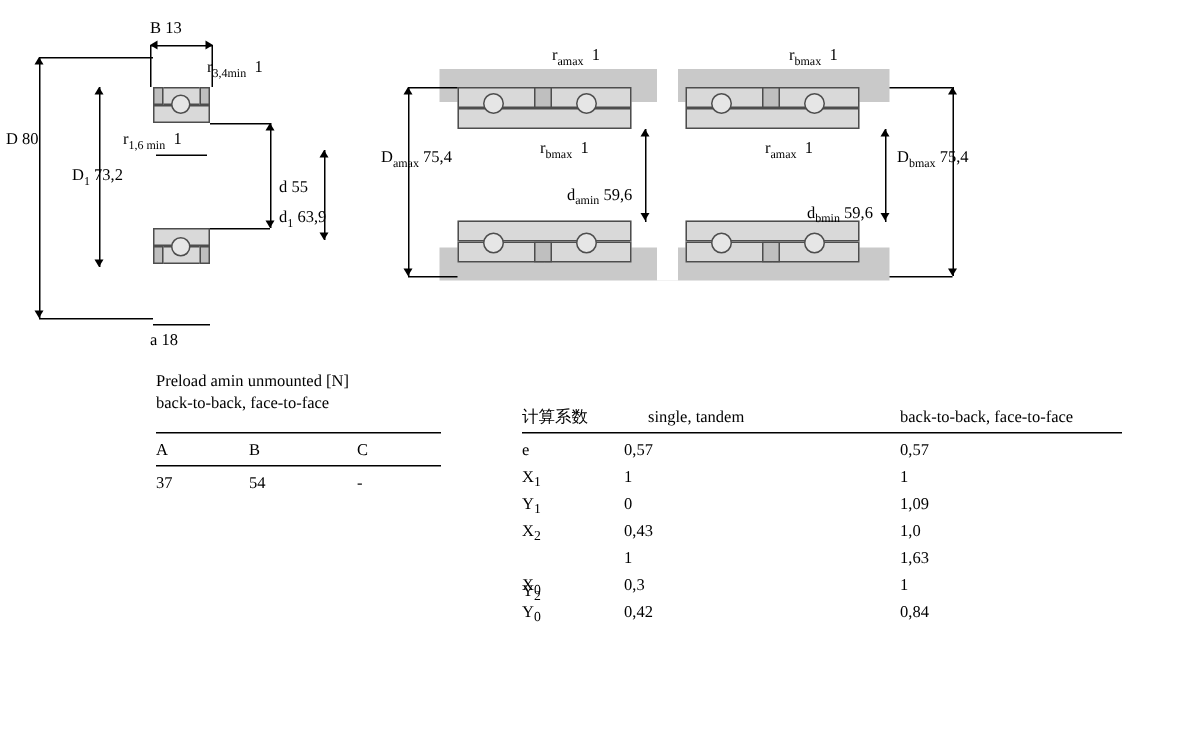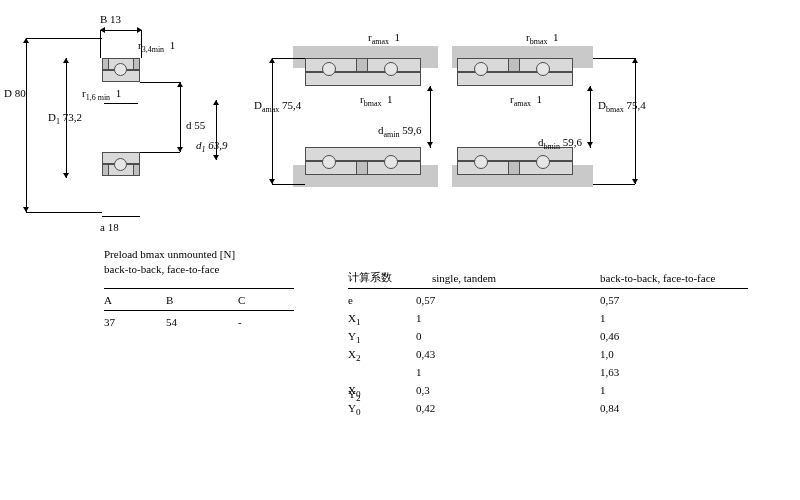--- a/index.html
+++ b/index.html
@@ -114,21 +114,21 @@
     <div class="vline" style="left:180px;top:82px;height:70px;"></div>
     <div class="ar ar-up" style="left:177px;top:82px;"></div>
     <div class="ar ar-down" style="left:177px;top:147px;"></div>
     <div class="hline" style="left:140px;top:82px;width:40px;"></div>
     <div class="hline" style="left:140px;top:152px;width:40px;"></div>
     <div class="abs lbl" style="left:186px;top:120px;">d 55</div>
 
     <div class="vline" style="left:216px;top:100px;height:60px;"></div>
     <div class="ar ar-up" style="left:213px;top:100px;"></div>
     <div class="ar ar-down" style="left:213px;top:155px;"></div>
-    <div class="abs lbl" style="left:196px;top:140px;font-style:italic;">
+    <div class="abs lbl" style="left:186px;top:140px;">
       <span>d</span><sub>1</sub>&nbsp;<span>63,9</span>
     </div>
 
     <div class="hline" style="left:102px;top:216px;width:38px;"></div>
     <div class="abs lbl" style="left:100px;top:222px;">a 18</div>
   </div>
 
   <div class="abs" style="left:260px;top:0;width:420px;height:240px;">
 
     <div class="shaftband" style="left:33px;top:46px;width:300px;height:22px;"></div>
@@ -206,21 +206,21 @@
 
     <div class="vline" style="left:330px;top:86px;height:62px;"></div>
     <div class="ar ar-up" style="left:327px;top:86px;"></div>
     <div class="ar ar-down" style="left:327px;top:142px;"></div>
     <div class="abs lbl" style="left:278px;top:137px;">
       <span>d</span><sub>bmin</sub>&nbsp;<span>59,6</span>
     </div>
   </div>
 
   <div class="tbl" style="left:104px;top:248px;width:190px;">
-    <div style="white-space:nowrap;">Preload bmax unmounted [N]</div>
+    <div style="white-space:nowrap;">Preload amin unmounted [N]</div>
     <div style="margin-top:3px;white-space:nowrap;">back-to-back, face-to-face</div>
   </div>
   <div class="rule" style="left:104px;top:288px;width:190px;"></div>
   <div class="tbl" style="left:104px;top:294px;width:190px;">
     <span class="abs" style="left:0;top:0;">A</span>
     <span class="abs" style="left:62px;top:0;">B</span>
     <span class="abs" style="left:134px;top:0;">C</span>
   </div>
   <div class="rule" style="left:104px;top:310px;width:190px;"></div>
   <div class="tbl" style="left:104px;top:316px;width:190px;">
@@ -245,21 +245,21 @@
 
   <div class="tbl" style="left:348px;top:312px;width:400px;">
     <span class="abs" style="left:0;top:0;"><span>X</span><sub>1</sub></span>
     <span class="abs" style="left:68px;top:0;">1</span>
     <span class="abs" style="left:252px;top:0;">1</span>
   </div>
 
   <div class="tbl" style="left:348px;top:330px;width:400px;">
     <span class="abs" style="left:0;top:0;"><span>Y</span><sub>1</sub></span>
     <span class="abs" style="left:68px;top:0;">0</span>
-    <span class="abs" style="left:252px;top:0;">0,46</span>
+    <span class="abs" style="left:252px;top:0;">1,09</span>
   </div>
 
   <div class="tbl" style="left:348px;top:348px;width:400px;">
     <span class="abs" style="left:0;top:0;"><span>X</span><sub>2</sub></span>
     <span class="abs" style="left:68px;top:0;">0,43</span>
     <span class="abs" style="left:252px;top:0;">1,0</span>
   </div>
 
   <div class="tbl" style="left:348px;top:366px;width:400px;">
     <span class="abs" style="left:0;top:0;margin-top:22px;"><span>Y</span><sub>2</sub></span>

